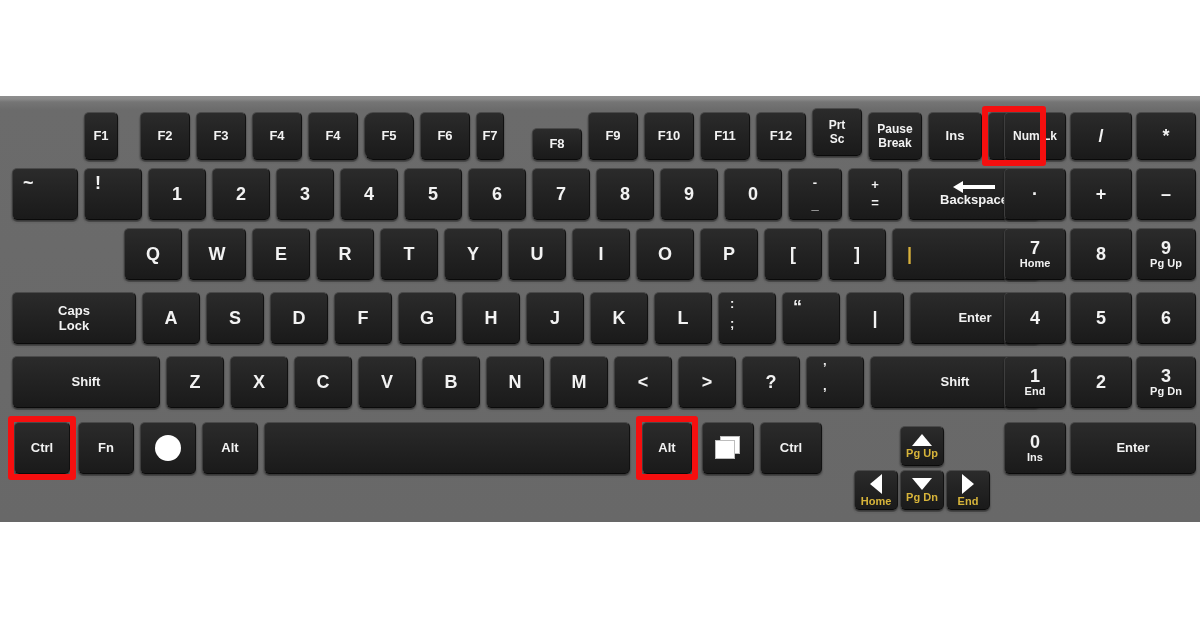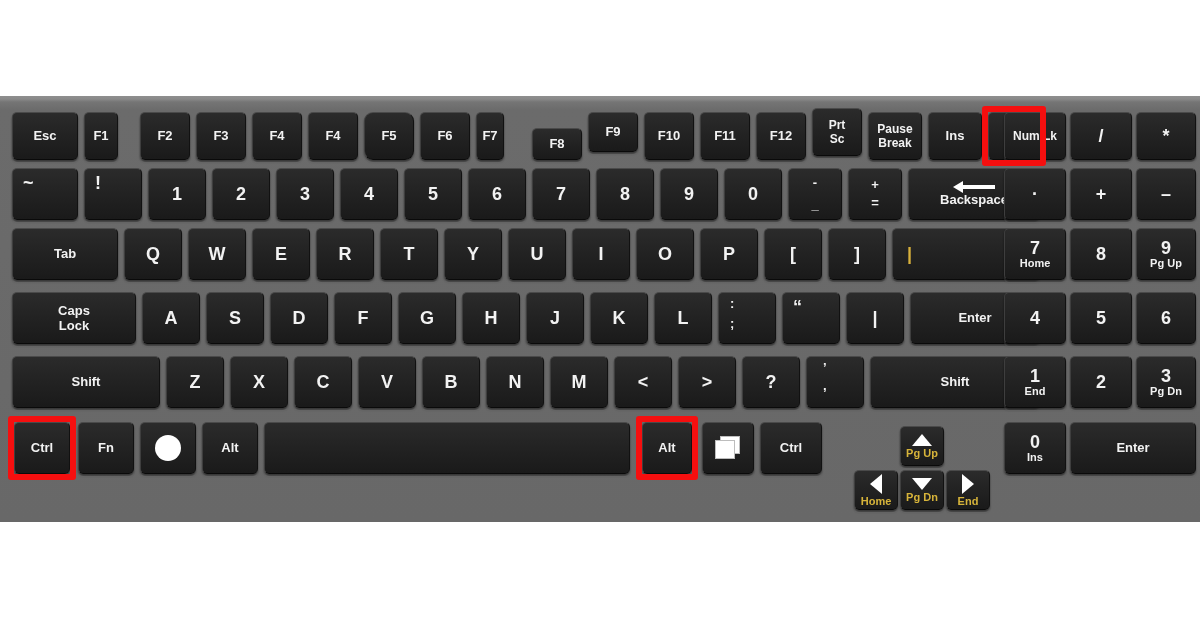--- a/index.html
+++ b/index.html
@@ -169,23 +169,20 @@
     gap: 2px;
     padding-top: 2px;
   }
 </style>
 </head>
 <body>
 
 <div id="keyboard-body">
   <div id="key-field">
 
-    <div class="key" style="left:12px;  top:16px;  width:66px;  height:48px;">
-        <span class="lbl small">Esc</span>
-      </div>
     <div class="key" style="left:84px;  top:16px;  width:34px;  height:48px;text-align:right;">
         <span class="lbl small">F1</span>
       </div>
     <div class="key" style="left:140px; top:16px;  width:50px;  height:48px;">
         <span class="lbl small">F2</span>
       </div>
     <div class="key" style="left:196px; top:16px;  width:50px;  height:48px;">
         <span class="lbl small">F3</span>
       </div>
     <div class="key" style="left:252px; top:16px;  width:50px;  height:48px;">
@@ -199,21 +196,21 @@
       </div>
     <div class="key" style="left:420px; top:16px;  width:50px;  height:48px;">
         <span class="lbl small">F6</span>
       </div>
     <div class="key" style="left:476px; top:16px;  width:28px;  height:48px;">
         <span class="lbl small">F7</span>
       </div>
     <div class="key" style="left:532px; top:32px;  width:50px;  height:32px;">
         <span class="lbl small">F8</span>
       </div>
-    <div class="key" style="left:588px; top:16px;  width:50px;  height:40px;">
+    <div class="key" style="left:588px; top:16px;  width:50px;  height:48px;">
         <span class="lbl small">F9</span>
       </div>
     <div class="key" style="left:644px; top:16px;  width:50px;  height:48px;">
         <span class="lbl small">F10</span>
       </div>
     <div class="key" style="left:700px; top:16px;  width:50px;  height:48px;">
         <span class="lbl small">F11</span>
       </div>
     <div class="key" style="left:756px; top:16px;  width:50px;  height:48px;">
         <span class="lbl small">F12</span>
@@ -279,23 +276,20 @@
       <span class="lbl small">+</span>
       <span class="lbl small">=</span>
     </div>
     <div class="key" style="left:908px; top:72px; width:132px; height:52px;">
       <span class="backspace-wrap">
         <span class="bs-arrow"></span>
         <span class="lbl small">Backspace</span>
       </span>
     </div>
 
-    <div class="key" style="left:12px;  top:132px; width:106px; height:52px;">
-        <span class="lbl small">Tab</span>
-      </div>
     <div class="key" style="left:124px; top:132px; width:58px;  height:52px;">
         <span class="lbl big">Q</span>
       </div>
     <div class="key" style="left:188px; top:132px; width:58px;  height:52px;">
         <span class="lbl big">W</span>
       </div>
     <div class="key" style="left:252px; top:132px; width:58px;  height:52px;">
         <span class="lbl big">E</span>
       </div>
     <div class="key" style="left:316px; top:132px; width:58px;  height:52px;">

